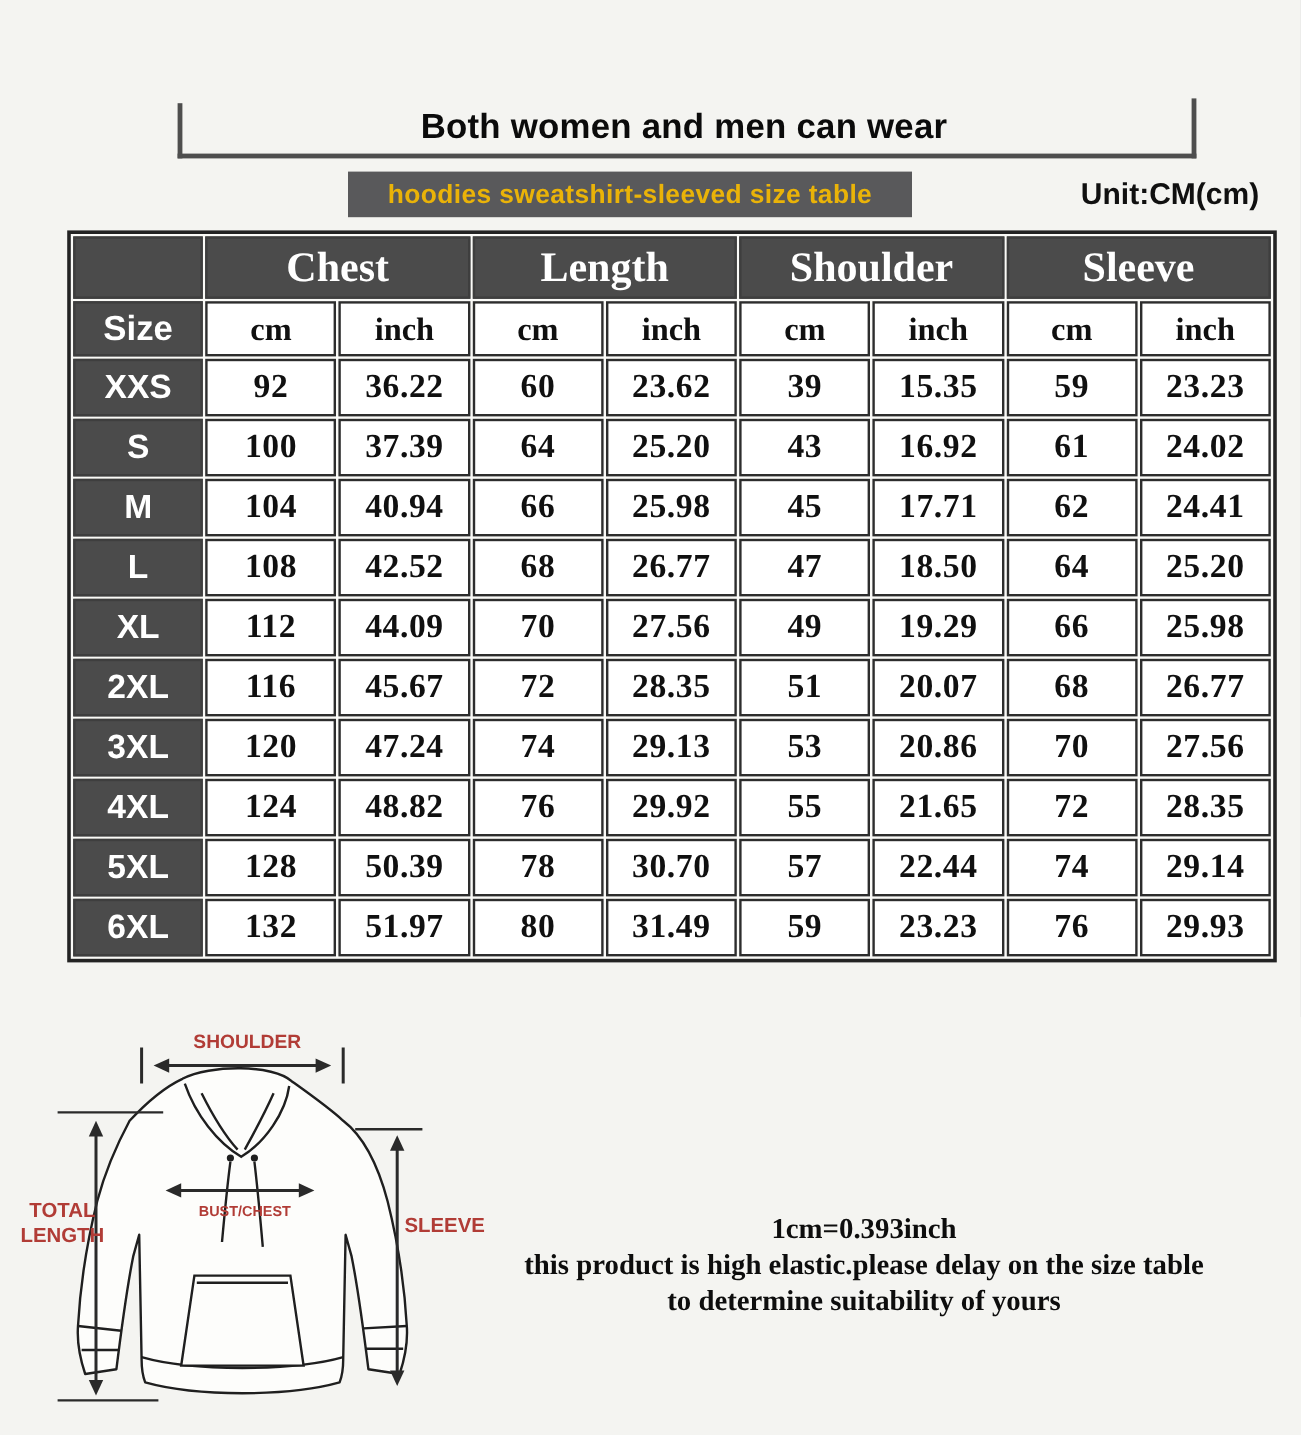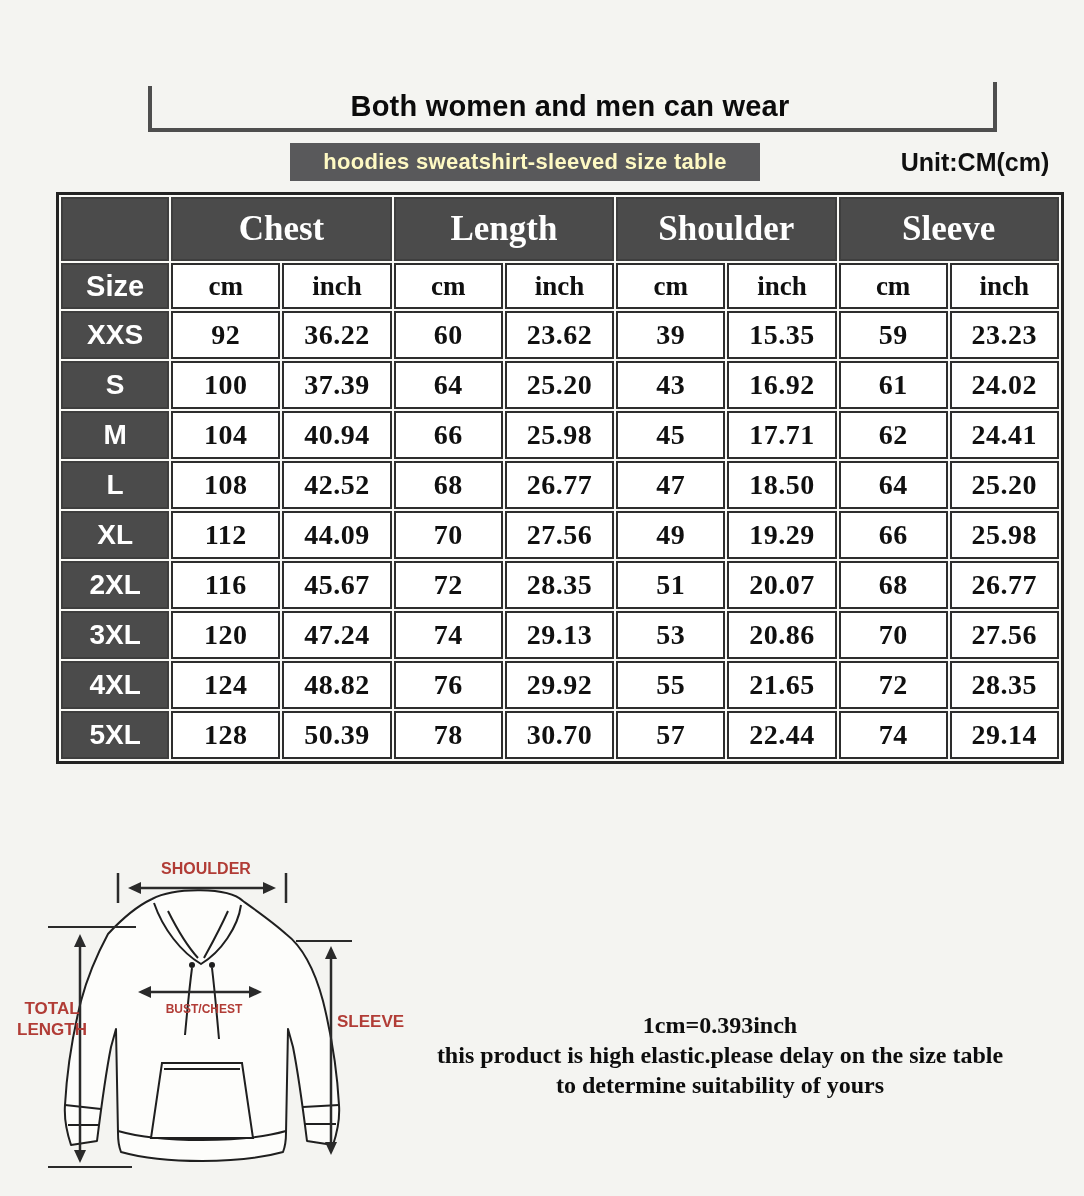--- a/index.html
+++ b/index.html
@@ -9,33 +9,33 @@
   .title-bracket{position:absolute;left:148px;top:58px;width:849px;height:70px;
                  border-bottom:4px solid #4e4e4e;}
   .tick-left{position:absolute;left:0;bottom:-4px;width:4px;height:46px;background:#4e4e4e;}
   .tick-right{position:absolute;right:0;bottom:-4px;width:4px;height:50px;background:#4e4e4e;}
   .title-l1,.title-l2{position:absolute;left:80px;width:980px;text-align:center;
                       font-weight:bold;color:#0b0b0b;font-size:29px;letter-spacing:0.2px;}
   .title-l1{top:54px;}
   .title-l2{top:90px;}
   
   .size-bar{position:absolute;left:290px;top:143px;width:470px;height:38px;background:#59595b;
-            color:#fef9c3;font-size:22px;font-weight:bold;text-align:center;line-height:38px;
+            color:#eab308;font-size:22px;font-weight:bold;text-align:center;line-height:38px;
             letter-spacing:0.3px;}
   .unit-label{position:absolute;left:889px;top:148px;width:172px;text-align:center;
               font-size:25px;font-weight:bold;color:#101010;}
   
   .tbl-wrap{position:absolute;left:56px;top:192px;}
   table.size-table{border-collapse:separate;border-spacing:2px;border:3px solid #232323;
                    table-layout:fixed;width:1008px;background:#fafaf7;}
   .size-table td{box-sizing:border-box;border:2px solid #2d2d2d;text-align:center;
                  vertical-align:middle;overflow:hidden;padding:0;}
   .dk{background:#4b4b4b;color:#ffffff;border-color:#3e3e3e !important;}
   .lt{background:#ffffff;color:#101010;}
-  .group{font-family:"Liberation Serif",serif;font-size:35px;font-weight:bold;height:64px;}
+  .group{font-family:"Liberation Serif",serif;font-size:35px;font-weight:bold;height:52px;}
   .sizeh{font-size:29px;font-weight:bold;height:46px;}
   .unit{font-family:"Liberation Serif",serif;font-size:27px;font-weight:bold;height:46px;}
   .size-c{font-size:28px;font-weight:bold;height:48px;}
   .val{font-family:"Liberation Serif",serif;font-size:28px;font-weight:bold;letter-spacing:0.5px;}
   
   .diagram-svg{position:absolute;left:0;top:855px;}
   .diag-label{position:absolute;color:#b13c36;font-weight:bold;}
   .lbl-shoulder{left:140px;top:860px;width:132px;text-align:center;font-size:16px;}
   .lbl-total{left:2px;top:998px;width:100px;text-align:center;font-size:17px;
              white-space:pre-line;line-height:21px;}
@@ -184,20 +184,31 @@
           <tr>
             <td class="dk size-c">5XL</td>
             <td class="lt val">128</td>
             <td class="lt val">50.39</td>
             <td class="lt val">78</td>
             <td class="lt val">30.70</td>
             <td class="lt val">57</td>
             <td class="lt val">22.44</td>
             <td class="lt val">74</td>
             <td class="lt val">29.14</td>
+          </tr>
+          <tr>
+            <td class="dk size-c">6XL</td>
+            <td class="lt val">132</td>
+            <td class="lt val">51.97</td>
+            <td class="lt val">80</td>
+            <td class="lt val">31.49</td>
+            <td class="lt val">59</td>
+            <td class="lt val">23.23</td>
+            <td class="lt val">76</td>
+            <td class="lt val">29.93</td>
           </tr>
         </tbody>
     </table>
   </div>
 
   <svg class="diagram-svg" width="420" height="341" viewBox="0 0 420 341">
     <g stroke="#1f1f1f" stroke-width="2" fill="#fdfdfb" stroke-linejoin="round">
       <path d="M152,44 C175,32 228,32 243,46 C257,56 274,68 286,79
                C303,92 315,116 323,146 C331,178 337,214 339,250
                C340,264 337,278 333,290 L307,286

